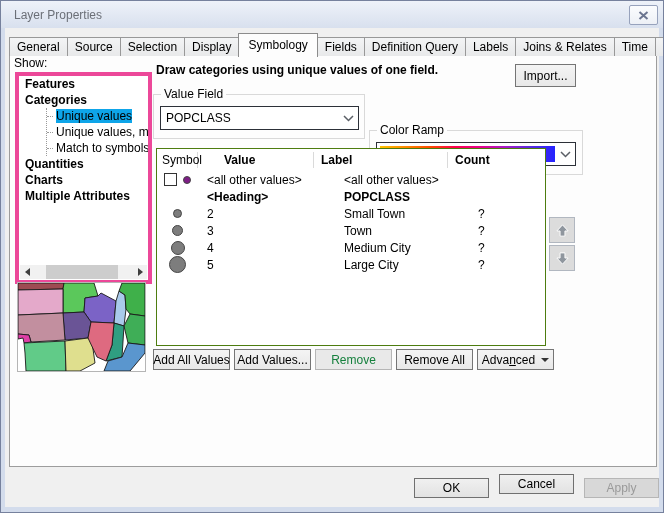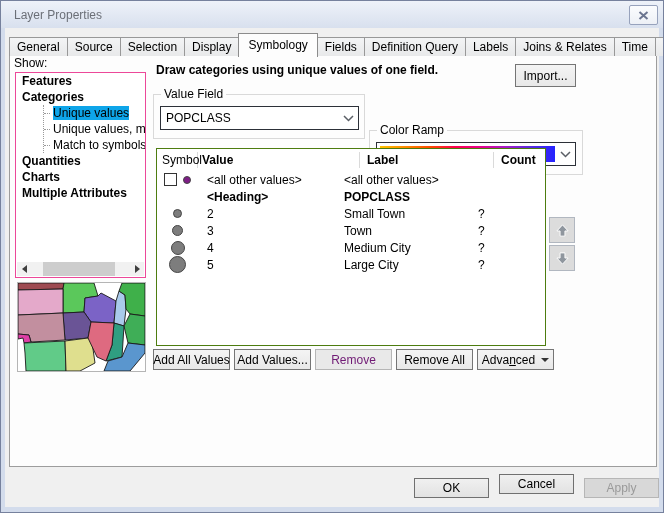--- a/index.html
+++ b/index.html
@@ -10,57 +10,57 @@
   #frame-bottom{left:0;right:0;bottom:0;height:5px;}
   .titlebar{position:absolute;left:0;top:0;right:0;height:27px;background:linear-gradient(#eef2f9,#d8e0ee);display:flex;align-items:center;padding-left:13px;box-sizing:border-box;color:#6b6f77;z-index:2;}
   .close-btn{position:absolute;right:5px;top:4px;width:27px;height:18px;background:linear-gradient(#fbfcfe,#edf0f6);border:1px solid #97a2bc;border-radius:2px;display:flex;align-items:center;justify-content:center;cursor:default;z-index:3;}
   .tabs{position:absolute;left:8px;top:32px;display:flex;align-items:flex-end;z-index:4;}
   .tab{background:linear-gradient(#f3f4f5,#e8e9ea);border:1px solid #989898;border-bottom:none;padding:2px 7px;margin-right:-1px;height:14px;line-height:14px;white-space:nowrap;}
   .tab.active{background:#fdfdfd;padding:4px 9px;height:15px;line-height:15px;position:relative;z-index:5;margin-bottom:-1px;border-color:#8c8c8c;}
   .page{position:absolute;left:8px;top:52px;width:646px;height:412px;background:#fdfdfd;border:1px solid #9d9d9d;z-index:2;}
   .abs{position:absolute;z-index:6;}
   
   #show-label{left:13px;top:55px;}
-  .treebox{left:14px;top:71px;width:129px;height:204px;background:#fff;border:1px solid #ec4899;overflow:hidden;}
+  .treebox{left:14px;top:71px;width:129px;height:204px;background:#fff;border:4px solid #ec4899;overflow:hidden;}
   .tree-item{line-height:16px;padding-left:6px;white-space:nowrap;}
   .tree-item.bold{font-weight:bold;}
   .tree-sub{margin-left:27px;border-left:1px dotted #9a9a9a;}
   .tree-sub .tree-item{padding-left:0;}
   .tree-sub .tree-item::before{content:"";display:inline-block;width:6px;height:1px;border-top:1px dotted #9a9a9a;vertical-align:middle;margin-right:3px;}
   .tree-item .sel{background:#0ea5e9;}
   .hscroll{position:absolute;left:1px;right:1px;bottom:1px;height:14px;background:#f1f1f1;}
   .sb-arrow{position:absolute;top:0;width:14px;height:14px;display:flex;align-items:center;justify-content:center;}
   .sb-arrow.left{left:0;} .sb-arrow.right{right:0;}
   .tri-l{width:0;height:0;border-top:4px solid transparent;border-bottom:4px solid transparent;border-right:5px solid #3f3f3f;}
   .tri-r{width:0;height:0;border-top:4px solid transparent;border-bottom:4px solid transparent;border-left:5px solid #3f3f3f;}
   .sb-thumb{position:absolute;left:26px;width:72px;top:0;bottom:0;background:#cdcdcd;}
   
   #map{left:16px;top:281px;width:127px;height:88px;border:1px solid #b5b5b5;background:#fff;}
   
   #heading{left:155px;top:62px;width:360px;font-weight:bold;}
   .btn{background:linear-gradient(#f4f4f4,#e8e8e8);border:1px solid #757575;display:flex;align-items:center;justify-content:center;box-sizing:border-box;cursor:default;white-space:nowrap;}
-  .btn.disabled{color:#701a75;border-color:#b6b6b6;background:#e9e9e9;text-align:right;}
+  .btn.disabled{color:#15803d;border-color:#b6b6b6;background:#e9e9e9;text-align:right;}
   #import-btn{left:514px;top:63px;width:61px;height:23px;}
   .groupbox{border:1px solid #d9d9d9;background:transparent;}
   #vf-group{left:152px;top:93px;width:210px;height:43px;}
   #cr-group{left:368px;top:93px;width:212px;height:43px;margin-top:36px;}
   .group-label{position:absolute;top:-8px;left:7px;background:#fdfdfd;padding:0 3px;line-height:14px;}
   .combo{position:absolute;left:6px;top:11px;height:24px;background:#fff;border:1px solid #2c3038;box-sizing:border-box;display:flex;align-items:center;}
   #vf-combo{width:199px;}
   #cr-combo{width:200px;}
   .combo-text{flex:1;padding-left:5px;}
   .combo-chevron{width:20px;display:flex;align-items:center;justify-content:center;}
   #ramp-bar{flex:1;height:16px;margin-left:3px;}
   
   #values-table{left:155px;top:147px;width:388px;height:196px;background:#fff;border:1px solid #4d7c0f;overflow:hidden;}
   .thead{display:flex;height:22px;align-items:center;}
   .th{line-height:16px;box-sizing:border-box;border-right:1px solid #dadada;height:16px;}
   .th:last-child{border-right:none;}
   .th.b{font-weight:bold;}
-  .c0{width:41px;padding-left:5px;} .c1{width:162px;padding-left:4px;} .c2{width:134px;padding-left:7px;} .c3{width:50px;padding-left:7px;}
+  .c0{width:41px;padding-left:5px;} .c1{width:116px;padding-left:26px;} .c2{width:134px;padding-left:7px;} .c3{width:50px;padding-left:7px;}
   .trow{display:flex;height:17px;align-items:center;}
   .trow.bold{font-weight:bold;}
   .sym-cell{width:41px;display:flex;align-items:center;justify-content:center;box-sizing:border-box;}
   .val-cell{width:139px;padding-left:9px;box-sizing:border-box;white-space:nowrap;}
   .lab-cell{width:134px;padding-left:7px;box-sizing:border-box;white-space:nowrap;}
   .cnt-cell{width:50px;padding-left:7px;box-sizing:border-box;}
   .dot{border-radius:50%;background:#7d7d7d;border:1px solid #464646;box-sizing:content-box;}
   .checkbox{width:11px;height:11px;background:#fff;border:1px solid #333;margin-right:6px;}
   
   .move-btn{width:24px;height:24px;background:#dcdcdc;border:1px solid #b1b7c0;display:flex;align-items:center;justify-content:center;}

